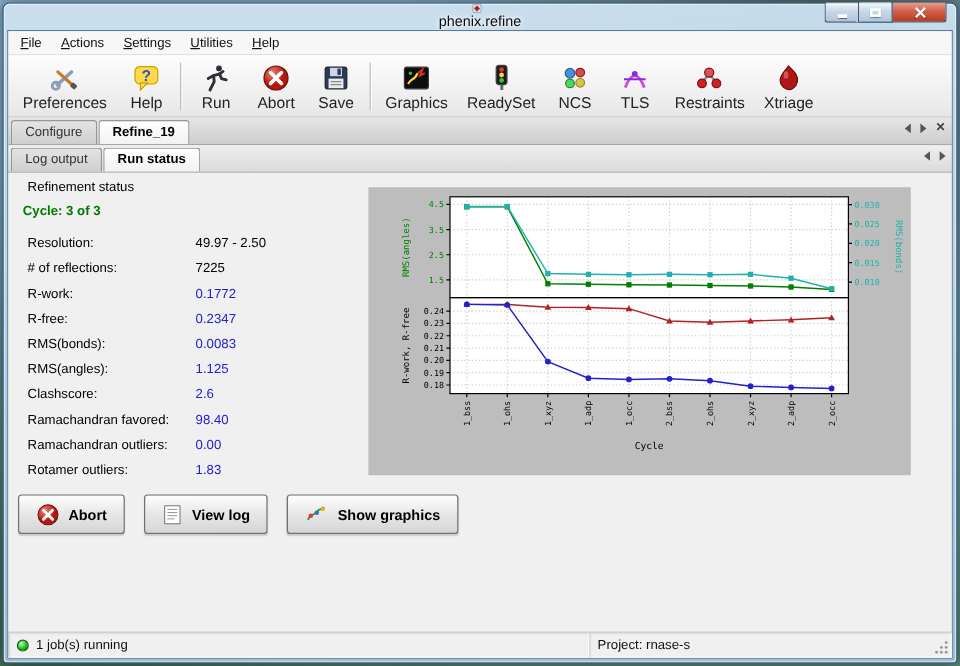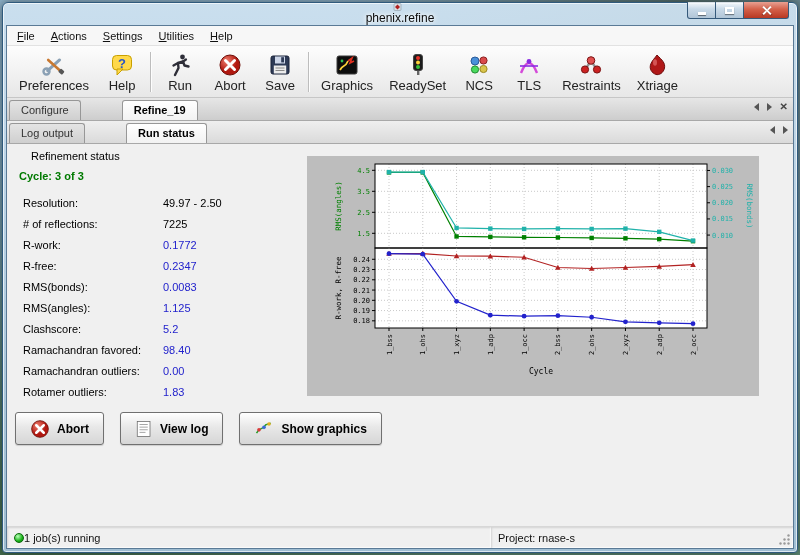--- a/index.html
+++ b/index.html
@@ -44,49 +44,49 @@
   
   .toolbar { height:52px; background:linear-gradient(#fdfdfd,#e7e7e7);
     border-bottom:1px solid #c6c6c6; display:flex; align-items:flex-start; padding:3px 4px 0; }
   .tool-btn { min-width:50px; padding:1px 7px; height:46px; display:flex; flex-direction:column;
     align-items:center; border:1px solid transparent; border-radius:3px; }
   .tool-icon { height:28px; display:flex; align-items:center; }
   .tool-label { font-size:13px; color:#222; }
   .tool-sep { width:2px; height:40px; margin:3px 3px; border-left:1px solid #bdbdbd; border-right:1px solid #fdfdfd; }
   
   .tabbar { height:23px; background:linear-gradient(#e6e6e6,#cdcdcd); border-bottom:1px solid #a8a8a8;
-    display:flex; padding:2px 2px 0; position:relative;gap:40px; }
+    display:flex; padding:2px 2px 0; position:relative; }
   .tabbar.sub { background:linear-gradient(#efefef,#dadada); }
   .tab { padding:3px 11px 4px; margin-right:1px; border:1px solid #979797; border-bottom:none;
     border-radius:3px 3px 0 0; background:linear-gradient(#e4e4e4,#cfcfcf); color:#333; }
   .tab.active { background:linear-gradient(#ffffff,#f2f2f2); font-weight:bold; color:#000; }
   .tab-ctrls { position:absolute; right:5px; top:5px; display:flex; gap:8px; align-items:center; }
   .arr { width:0; height:0; border-top:4px solid transparent; border-bottom:4px solid transparent; }
   .arr.left  { border-right:5px solid #555; }
   .arr.right { border-left:5px solid #555; }
   .tab-x { font-size:10px; color:#444; line-height:8px; font-weight:bold; }
   
   .content { flex:1; position:relative; background:#f0f0f0; }
-  .heading { position:absolute; left:24px; top:6px; color:#000; }
+  .heading { position:absolute; left:16px; top:6px; color:#000; }
   .cycle { position:absolute; left:12px; top:26px; color:#007a00; font-weight:bold; }
   .stats { position:absolute; left:16px; top:48px; width:270px; }
   .stat-row { display:flex; height:21px; align-items:center; }
   .stat-label { width:140px; color:#000; }
   .stat-value { color:#2222cc; }
   .stat-value.plain { color:#000; }
   
   .chart-panel { position:absolute; left:300px; top:12px; width:452px; height:240px; background:#bdbdbd; }
   
   .actions { position:absolute; left:8px; top:268px; display:flex; gap:16px; }
   .action-btn { height:33px; display:flex; align-items:center; gap:7px; padding:0 14px;
     border:1px solid #707070; border-radius:3px; background:linear-gradient(#ffffff,#e8e8e8 45%,#d6d6d6);
     font-weight:bold; font-size:12px; color:#000; box-shadow:0 1px 1px rgba(0,0,0,.15); }
   
   .statusbar { height:22px; background:#f0f0f0; border-top:1px solid #d7d7d7; display:flex; }
-  .sb-panel { display:flex; align-items:center; gap:0; padding:6px 7px;
+  .sb-panel { display:flex; align-items:center; gap:6px; padding:6px 7px;
     box-shadow:inset 1px 1px 2px rgba(0,0,0,.12), inset -1px -1px 1px rgba(255,255,255,.8); }
   .sb-left { width:484px; }
   .sb-right { flex:1; position:relative; }
   .led { width:10px; height:10px; border-radius:50%; border:1px solid #0a6a0a;
     background:radial-gradient(circle at 35% 30%, #b8ffb8, #19b319 60%, #0c7a0c); }
   .grip { position:absolute; right:2px; bottom:2px; }
 </style>
 </head>
 <body>
 
@@ -293,21 +293,21 @@
         <div class="stat-row">
             <span class="stat-label">RMS(bonds):</span>
             <span class="stat-value">0.0083</span>
           </div>
         <div class="stat-row">
             <span class="stat-label">RMS(angles):</span>
             <span class="stat-value">1.125</span>
           </div>
         <div class="stat-row">
             <span class="stat-label">Clashscore:</span>
-            <span class="stat-value">5.2</span>
+            <span class="stat-value">2.6</span>
           </div>
         <div class="stat-row">
             <span class="stat-label">Ramachandran favored:</span>
             <span class="stat-value">98.40</span>
           </div>
         <div class="stat-row">
             <span class="stat-label">Ramachandran outliers:</span>
             <span class="stat-value">0.00</span>
           </div>
         <div class="stat-row">

